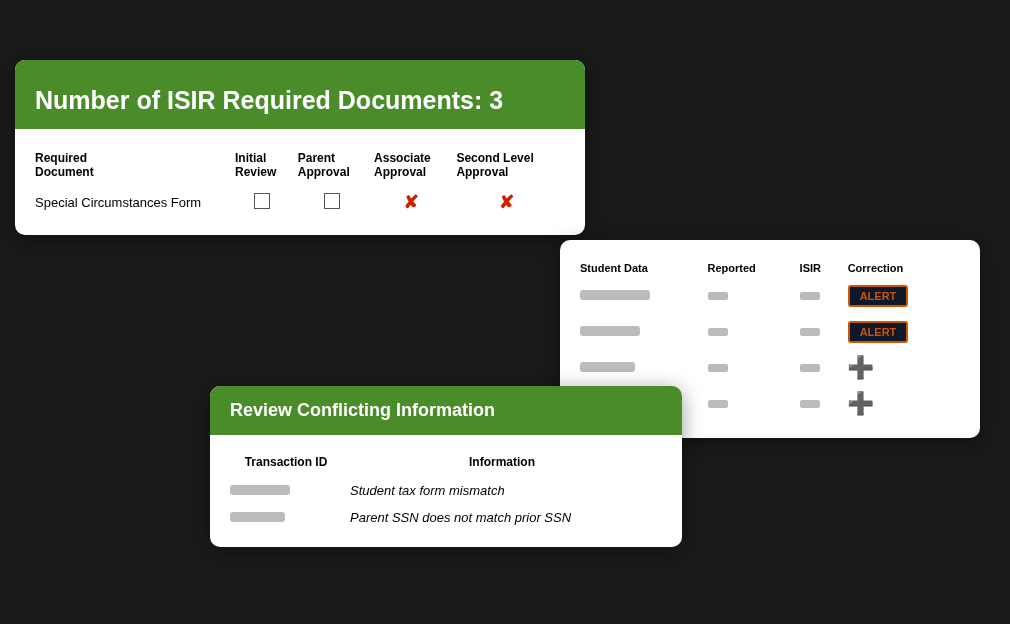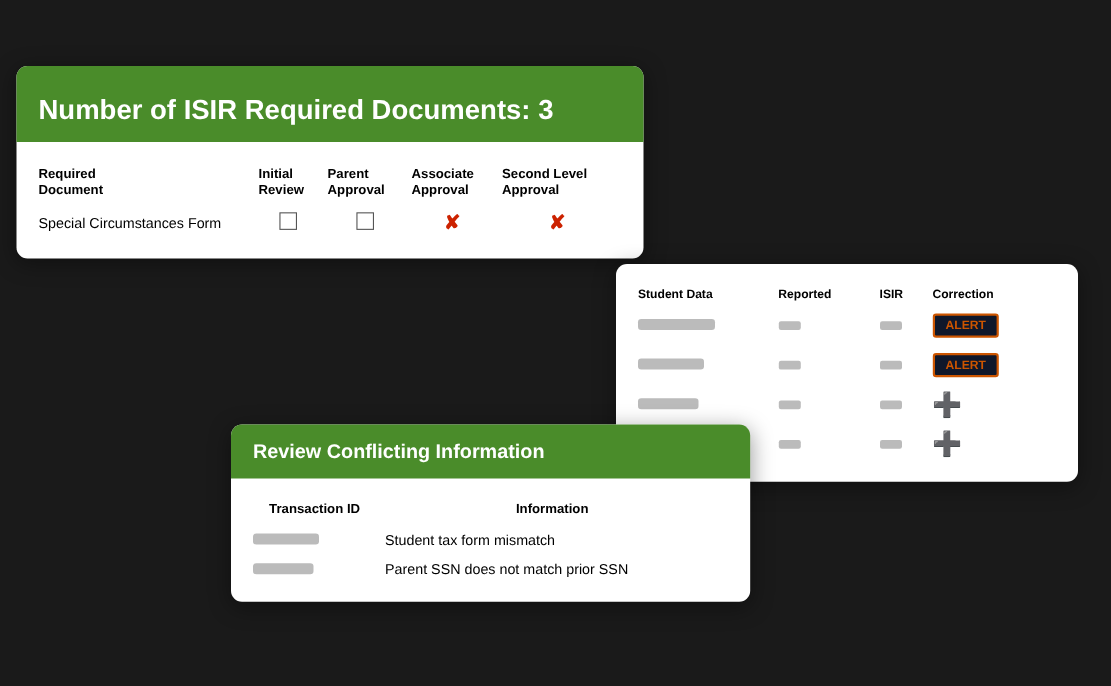--- a/index.html
+++ b/index.html
@@ -177,20 +177,21 @@
     .review-table th {
       font-weight: bold;
       text-align: center;
       padding: 4px 8px 8px 0;
       font-size: 12px;
     }
 
     .review-table td {
       padding: 6px 8px 6px 0;
       vertical-align: middle;
+      font-style: italic;
     }
 
     .review-table td:first-child {
       width: 120px;
     }
   </style>
 </head>
 <body>
 
 <div class="card" id="isir-card">

